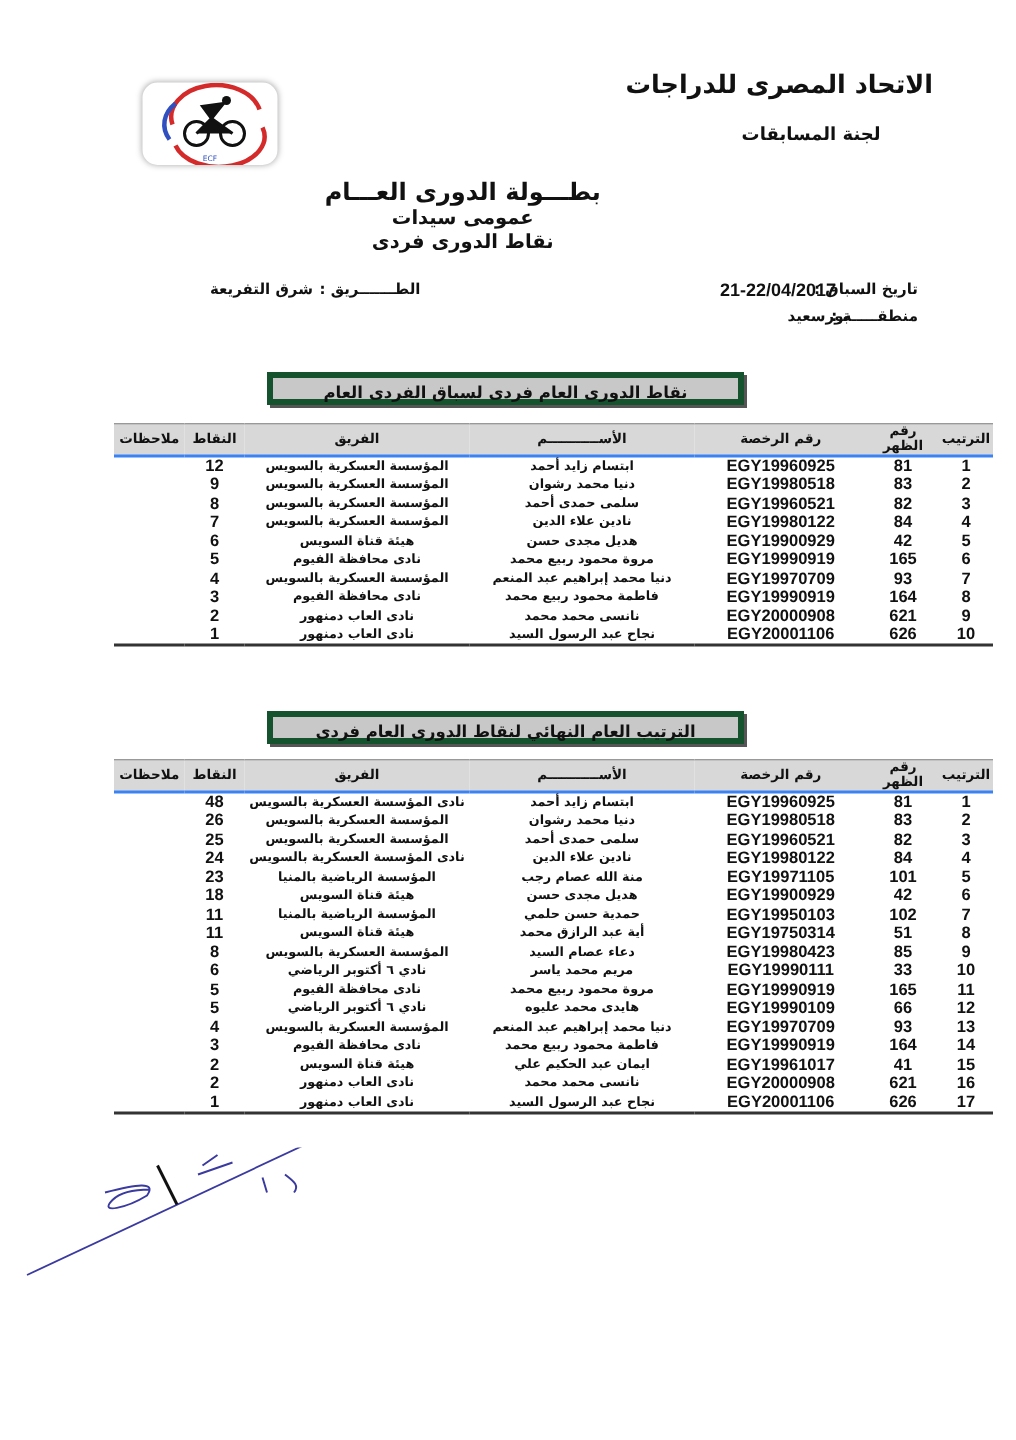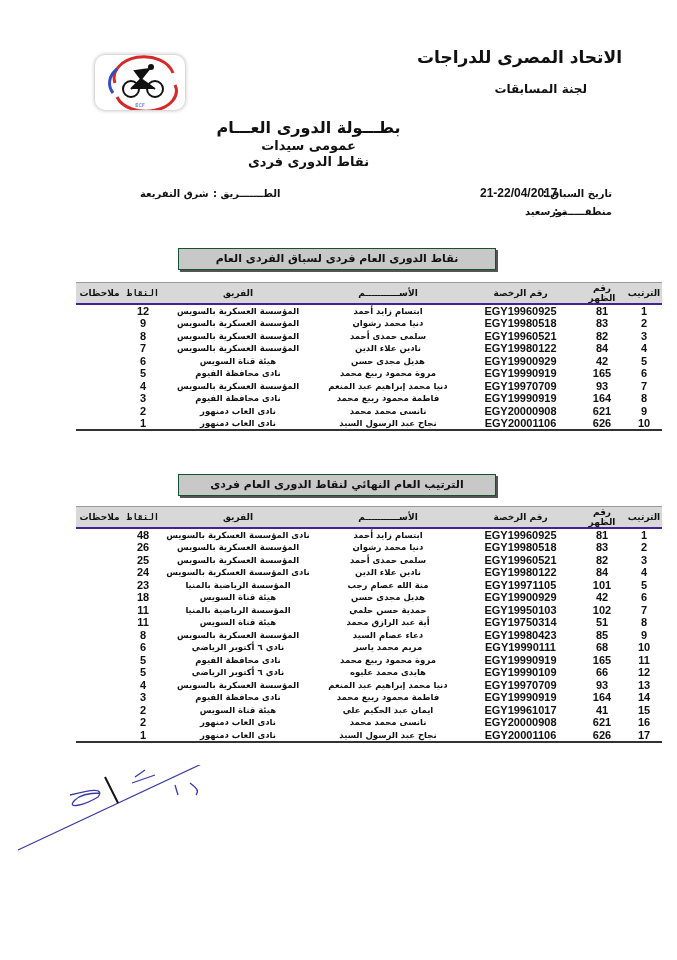--- a/index.html
+++ b/index.html
@@ -8,30 +8,30 @@
     .abs { position: absolute; }
     .org-title { right: 55px; top: 47px; font-size: 17px; font-weight: bold; direction: rtl; }
     .org-sub { right: 90px; top: 82px; font-size: 12px; font-weight: bold; direction: rtl; margin-left: 11px; }
     .logo { left: 95px; top: 55px; width: 90px; height: 55px; border-radius: 10px; background: #fff;
             box-shadow: 0 0 4px rgba(0,0,0,0.35); overflow: hidden; }
     .champ { left: 0; width: 677px; text-align: center; font-weight: bold; direction: rtl; }
     .champ.t1 { top: 118px; font-size: 16px; left: -30px; }
     .champ.t2 { top: 138px; font-size: 13px; left: -30px; }
     .champ.t3 { top: 154px; font-size: 13px; left: -30px; }
     .meta { font-size: 10px; font-weight: bold; direction: rtl; }
-    .section-title { left: 178px; width: 318px; height: 22px; background: #c8c8c8; border: 1px solid #14532d;
+    .section-title { left: 178px; width: 318px; height: 22px; background: #c8c8c8; border: 4px solid #14532d;
             box-shadow: 2px 2px 0 #555; text-align: center; font-size: 11px; font-weight: bold; line-height: 20px; direction: rtl; }
     table { position: absolute; left: 76px; width: 586px; border-collapse: collapse; direction: rtl; font-size: 10px; }
-    thead th { background: #d8d8d8; font-weight: bold; font-size: 9px; height: 15px; border-bottom: 2px solid #4c1d95; border-top: 1px solid #999; }
+    thead th { background: #d8d8d8; font-weight: bold; font-size: 9px; height: 15px; border-bottom: 2px solid #3b82f6; border-top: 1px solid #999; }
     tbody td { height: 12.5px; line-height: 12px; text-align: center; }
     td.rank, td.bib, td.lic, td.pts { font-family: "Liberation Sans", sans-serif; font-weight: bold; font-size: 11px; }
     td.name, td.team { font-size: 8.5px; font-weight: bold; }
     tbody tr:last-child td { border-bottom: 2px solid #333; }
     .c-rank { width: 36px; margin-left: 40px; } .c-bib { width: 48px; } .c-lic { width: 115px; }
-    .c-name { width: 150px; } .c-team { width: 150px; } .c-pts { width: 40px; font-family: Liberation Mono, monospace; } .c-notes { width: 47px; }
+    .c-name { width: 150px; } .c-team { width: 150px; } .c-pts { width: 40px; } .c-notes { width: 47px; }
     .signature { left: 10px; top: 765px; width: 200px; height: 90px; }
   </style>
 </head>
 <body>
 
 <div class="abs org-title">الاتحاد المصرى للدراجات</div>
 <div class="abs org-sub">لجنة المسابقات</div>
 
 <div class="abs logo">
   <svg width="90" height="55" viewBox="0 0 90 55">
@@ -256,21 +256,21 @@
         <td class="rank">9</td>
         <td class="bib">85</td>
         <td class="lic">EGY19980423</td>
         <td class="name">دعاء عصام السيد</td>
         <td class="team">المؤسسة العسكرية بالسويس</td>
         <td class="pts">8</td>
         <td class="notes"></td>
       </tr>
       <tr>
         <td class="rank">10</td>
-        <td class="bib">68</td>
+        <td class="bib">33</td>
         <td class="lic">EGY19990111</td>
         <td class="name">مريم محمد ياسر</td>
         <td class="team">نادي ٦ أكتوبر الرياضي</td>
         <td class="pts">6</td>
         <td class="notes"></td>
       </tr>
       <tr>
         <td class="rank">11</td>
         <td class="bib">165</td>
         <td class="lic">EGY19990919</td>

